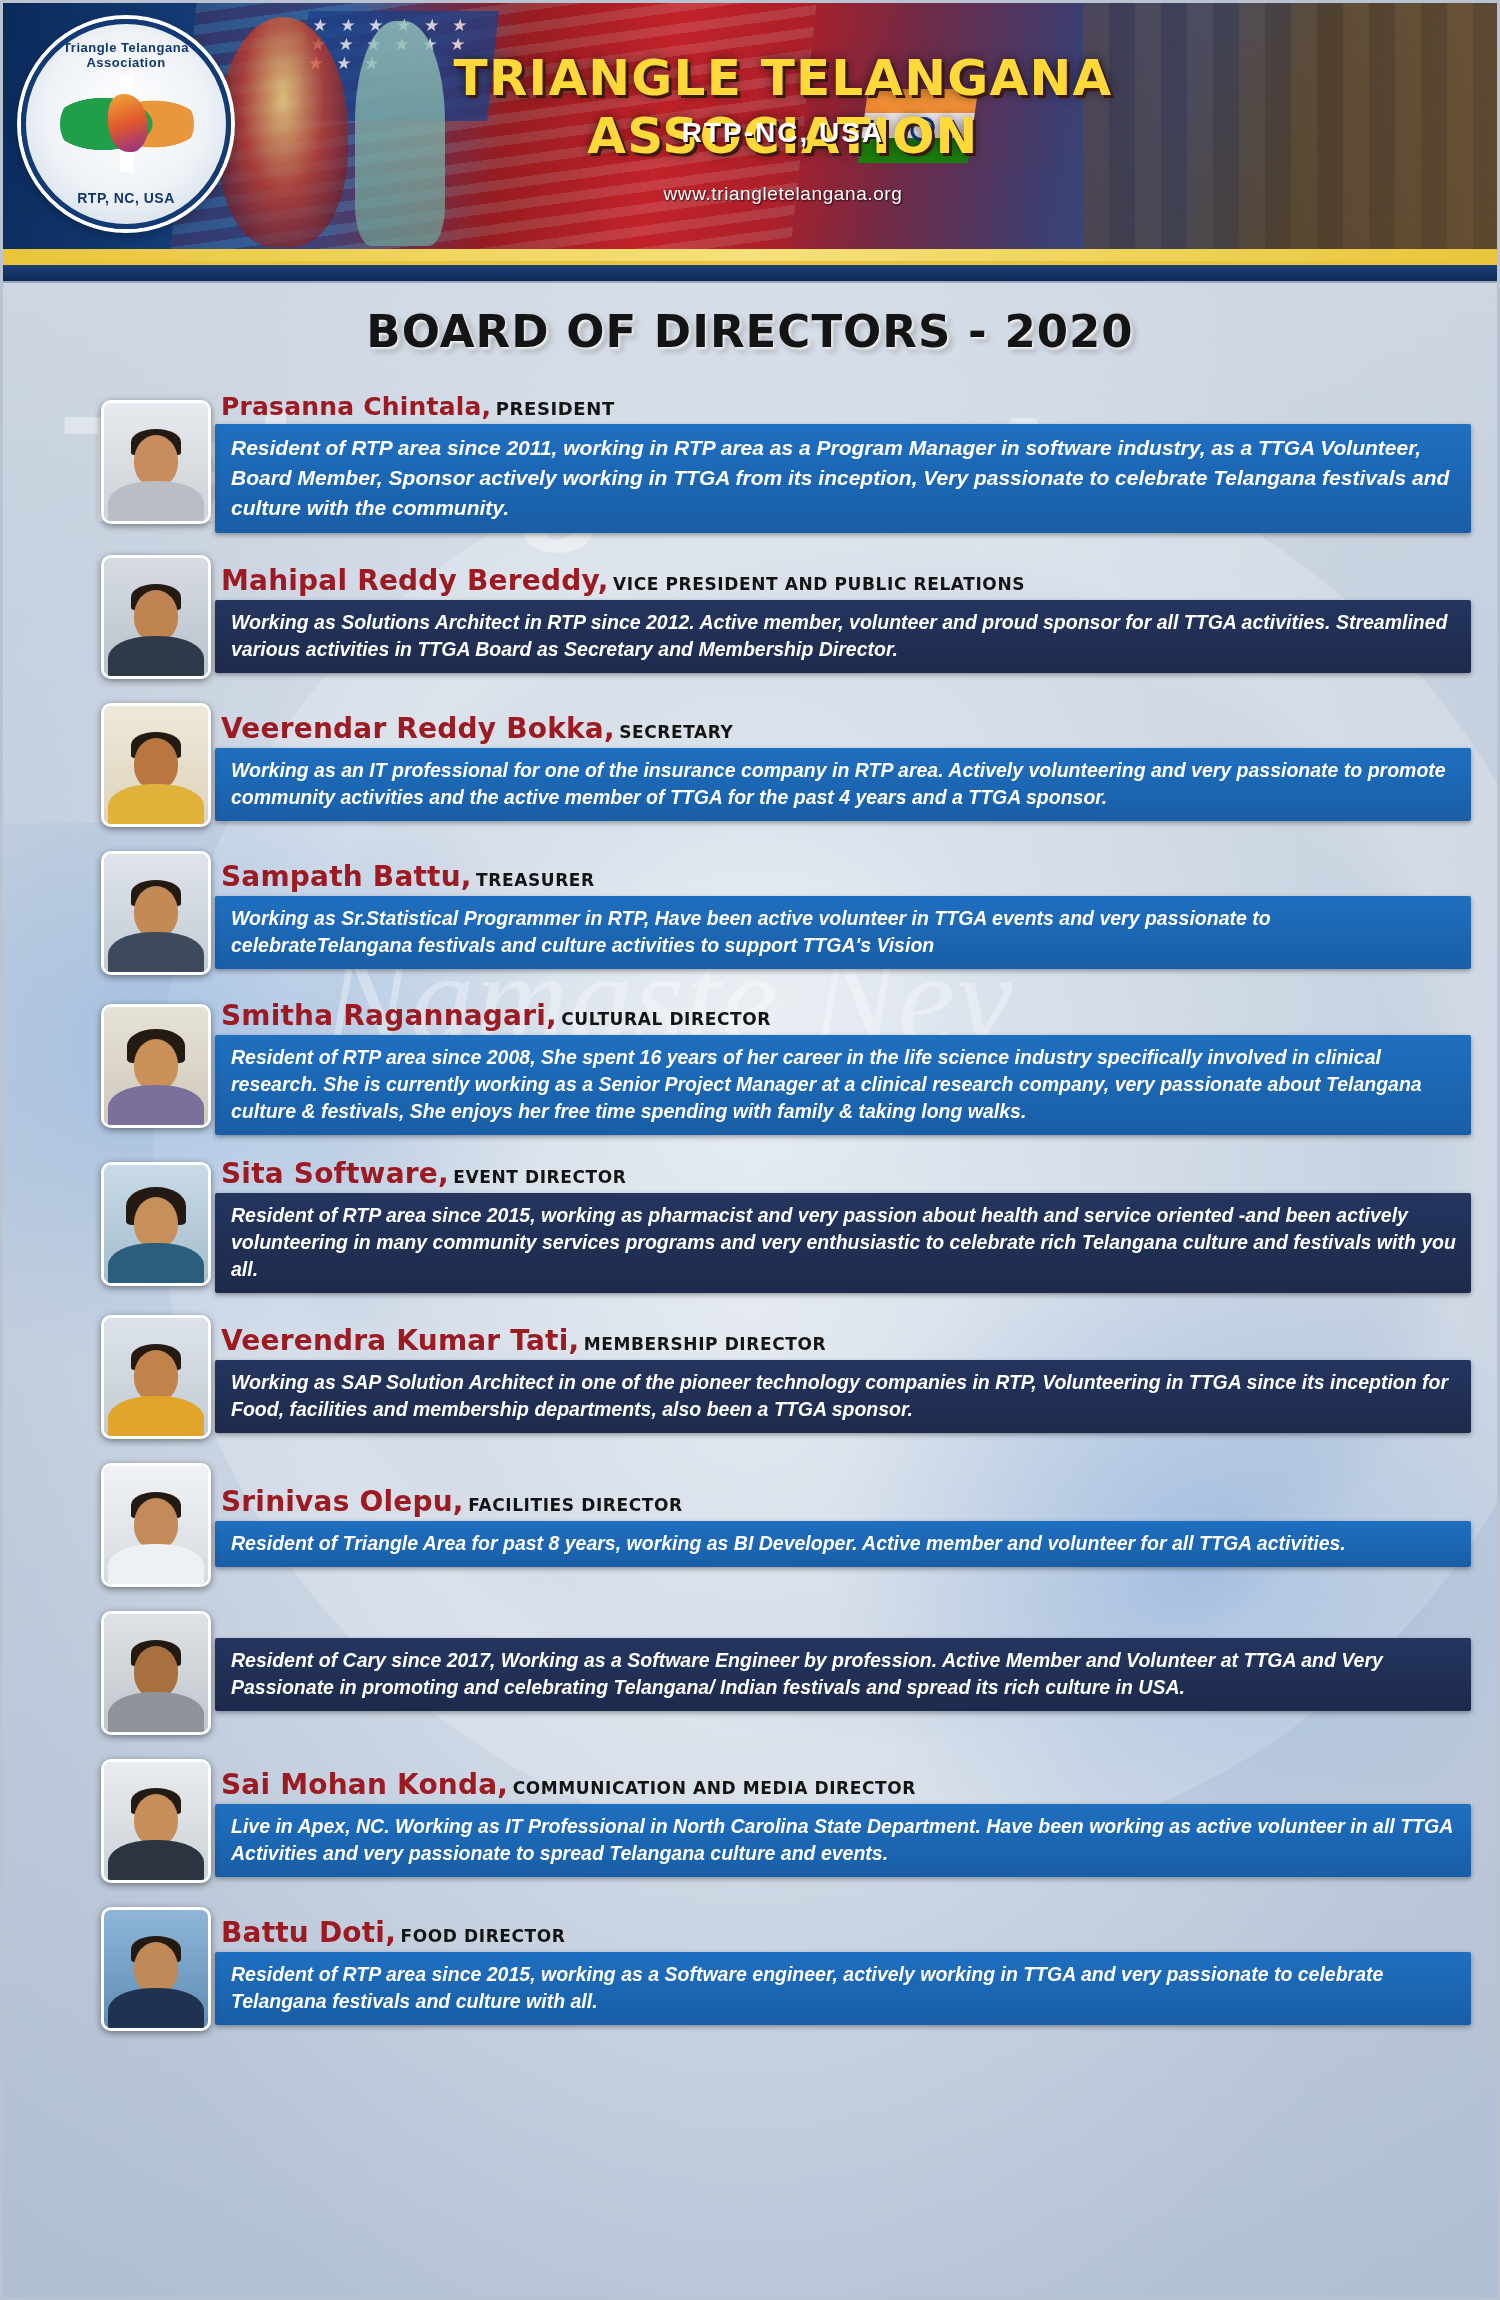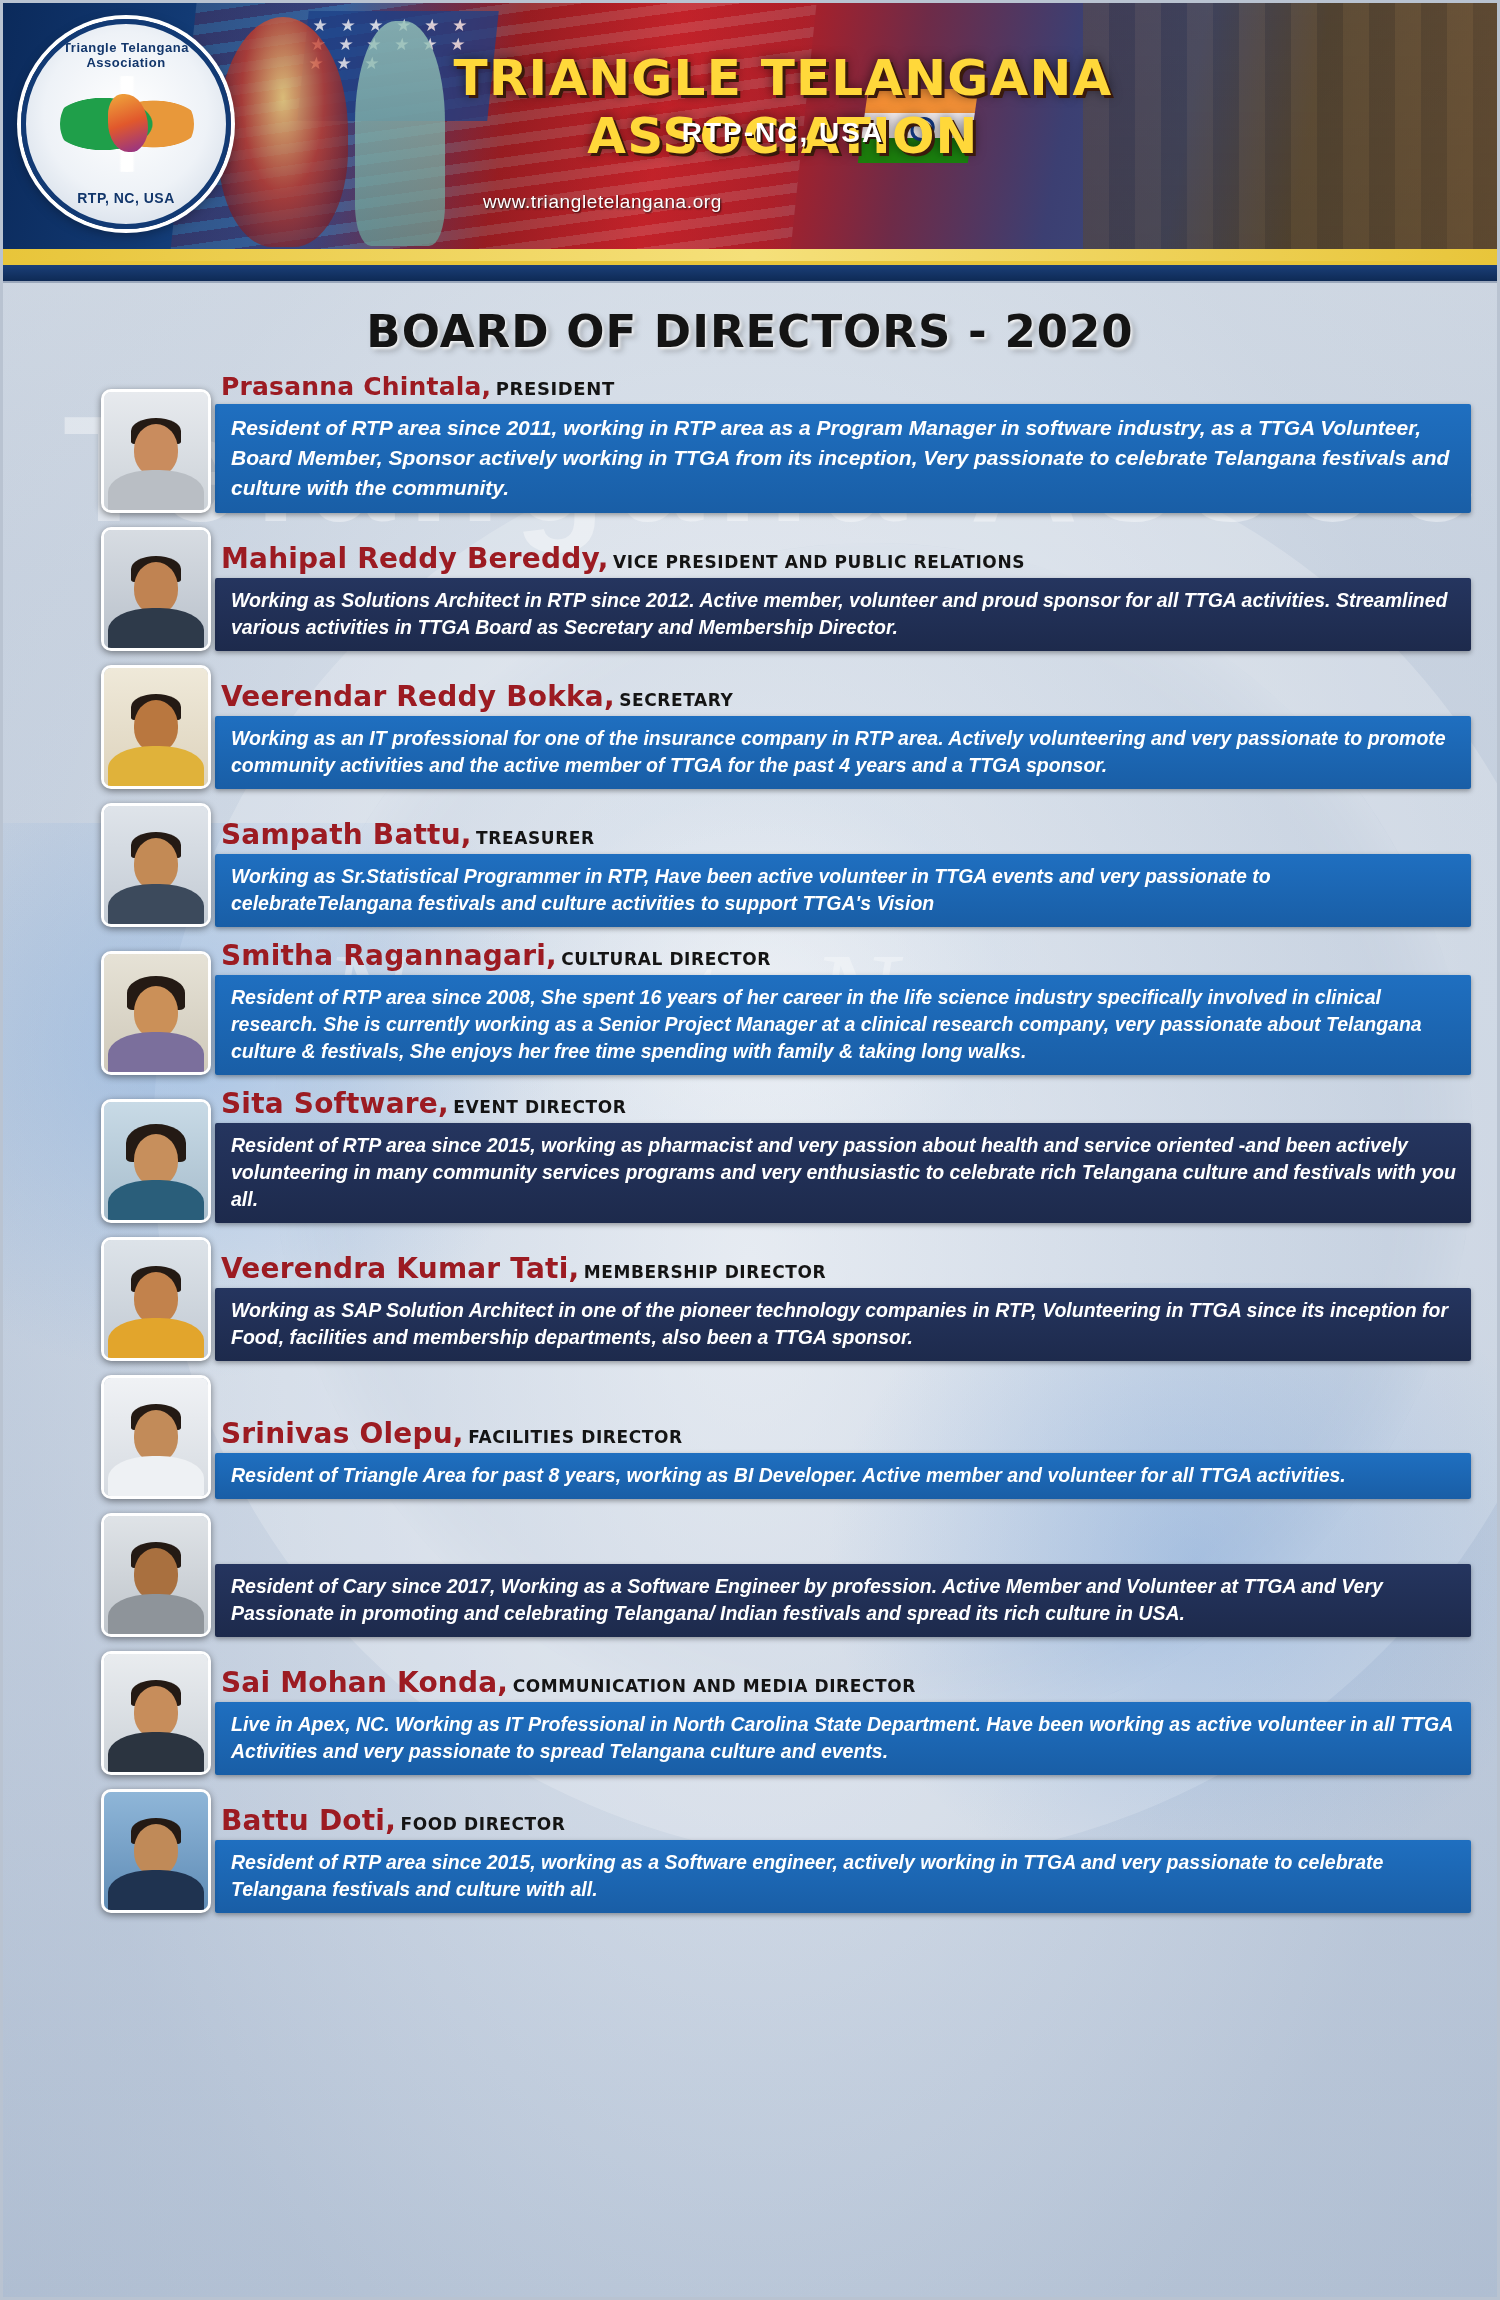--- a/index.html
+++ b/index.html
@@ -210,22 +210,23 @@
     text-align: center;
     font-size: 28px;
     font-weight: bold;
     color: #ffffff;
     letter-spacing: 2px;
     text-shadow: 2px 2px 0 #2a1208;
   }
   .banner-url {
     position: absolute;
     left: 480px;
-    top: 188px;
+    top: 180px;
     width: 600px;
+    text-align: center;
     font-size: 19px;
     color: #ffffff;
     letter-spacing: 0.6px;
     text-shadow: 1px 1px 2px rgba(0,0,0,0.8);
   }
   .banner-flagIN {
     position: absolute;
     left: 860px; top: 86px;
     width: 110px; height: 74px;
     background: linear-gradient(180deg, #ff9933 0 33%, #ffffff 33% 66%, #138808 66% 100%);
@@ -269,23 +270,24 @@
 
   
   .members {
     position: relative;
     z-index: 4;
     padding: 2px 26px 18px 26px;
   }
   .member {
     position: relative;
     display: flex;
-    align-items: flex-end;
+    align-items: center;
     margin-bottom: 10px;
     min-height: 128px;
+    margin-top: 20px;
   }
   .photo-wrap {
     flex: 0 0 auto;
     width: 104px;
     margin-left: 72px;
     margin-right: 10px;
     z-index: 6;
   }
   .photo {
     width: 104px;

